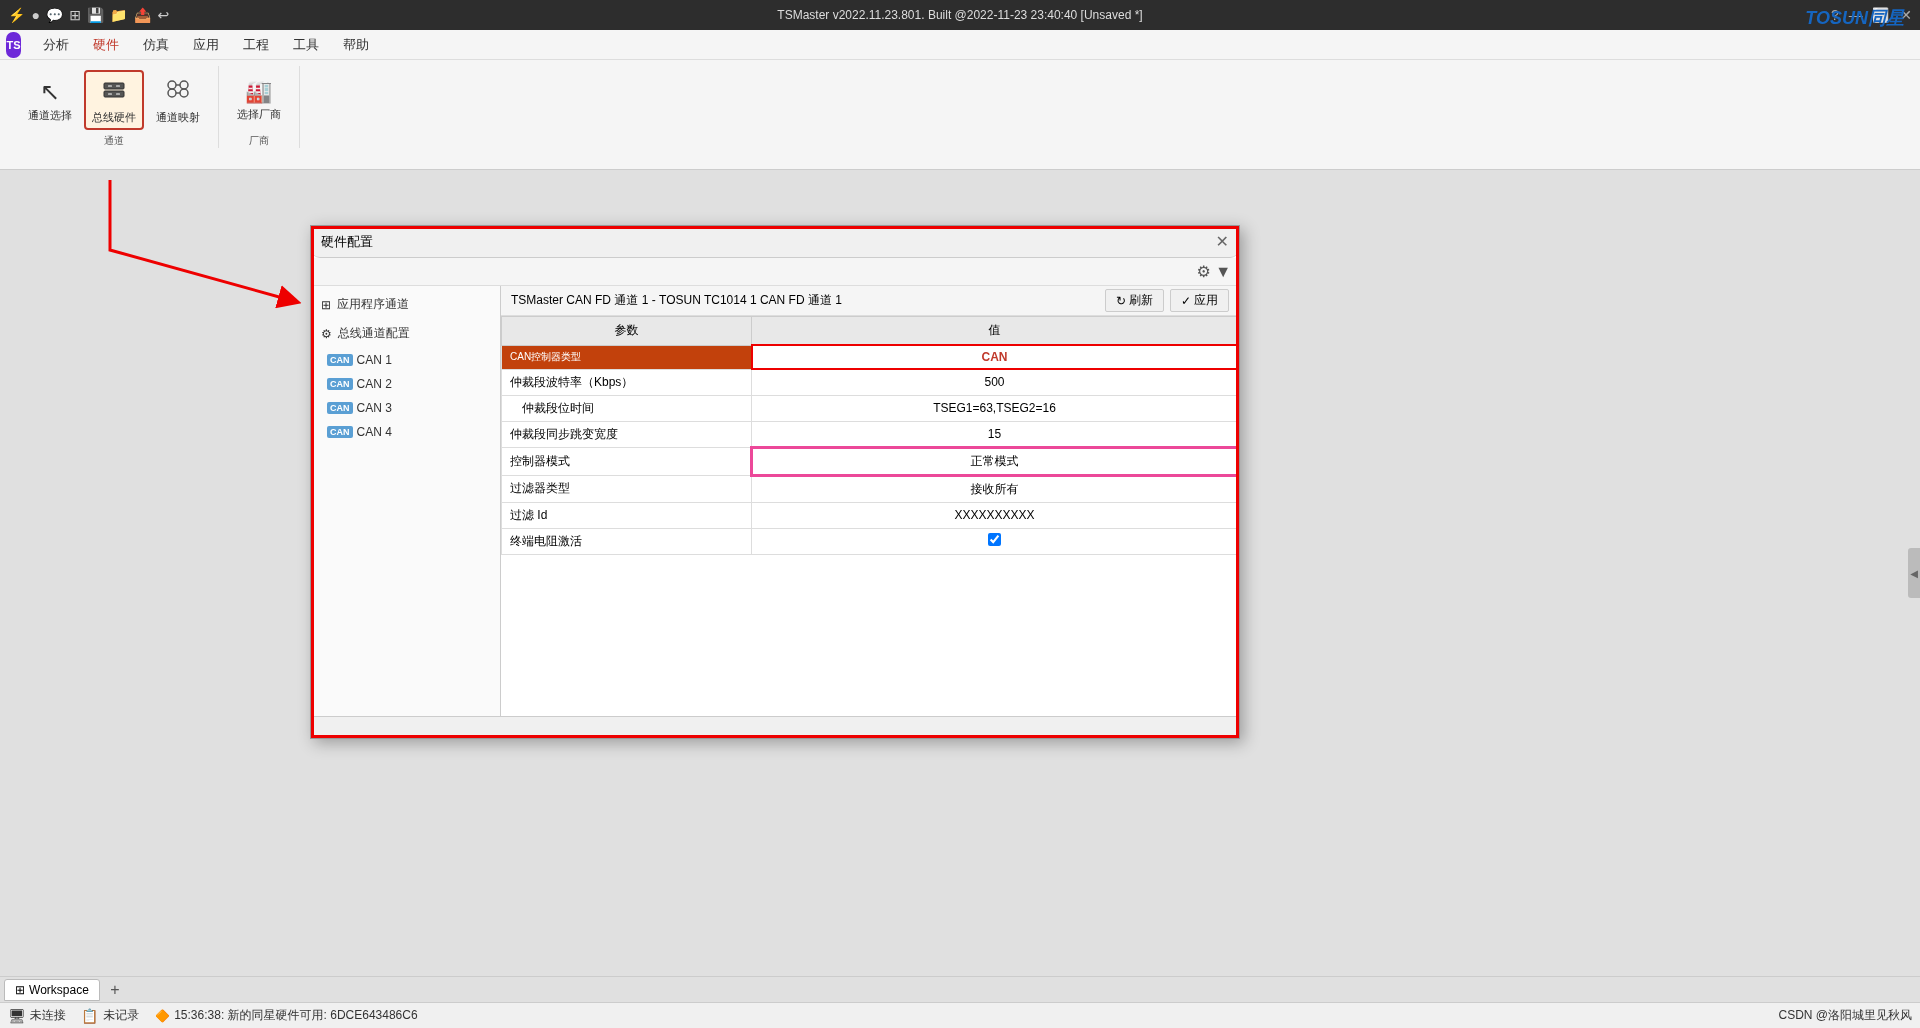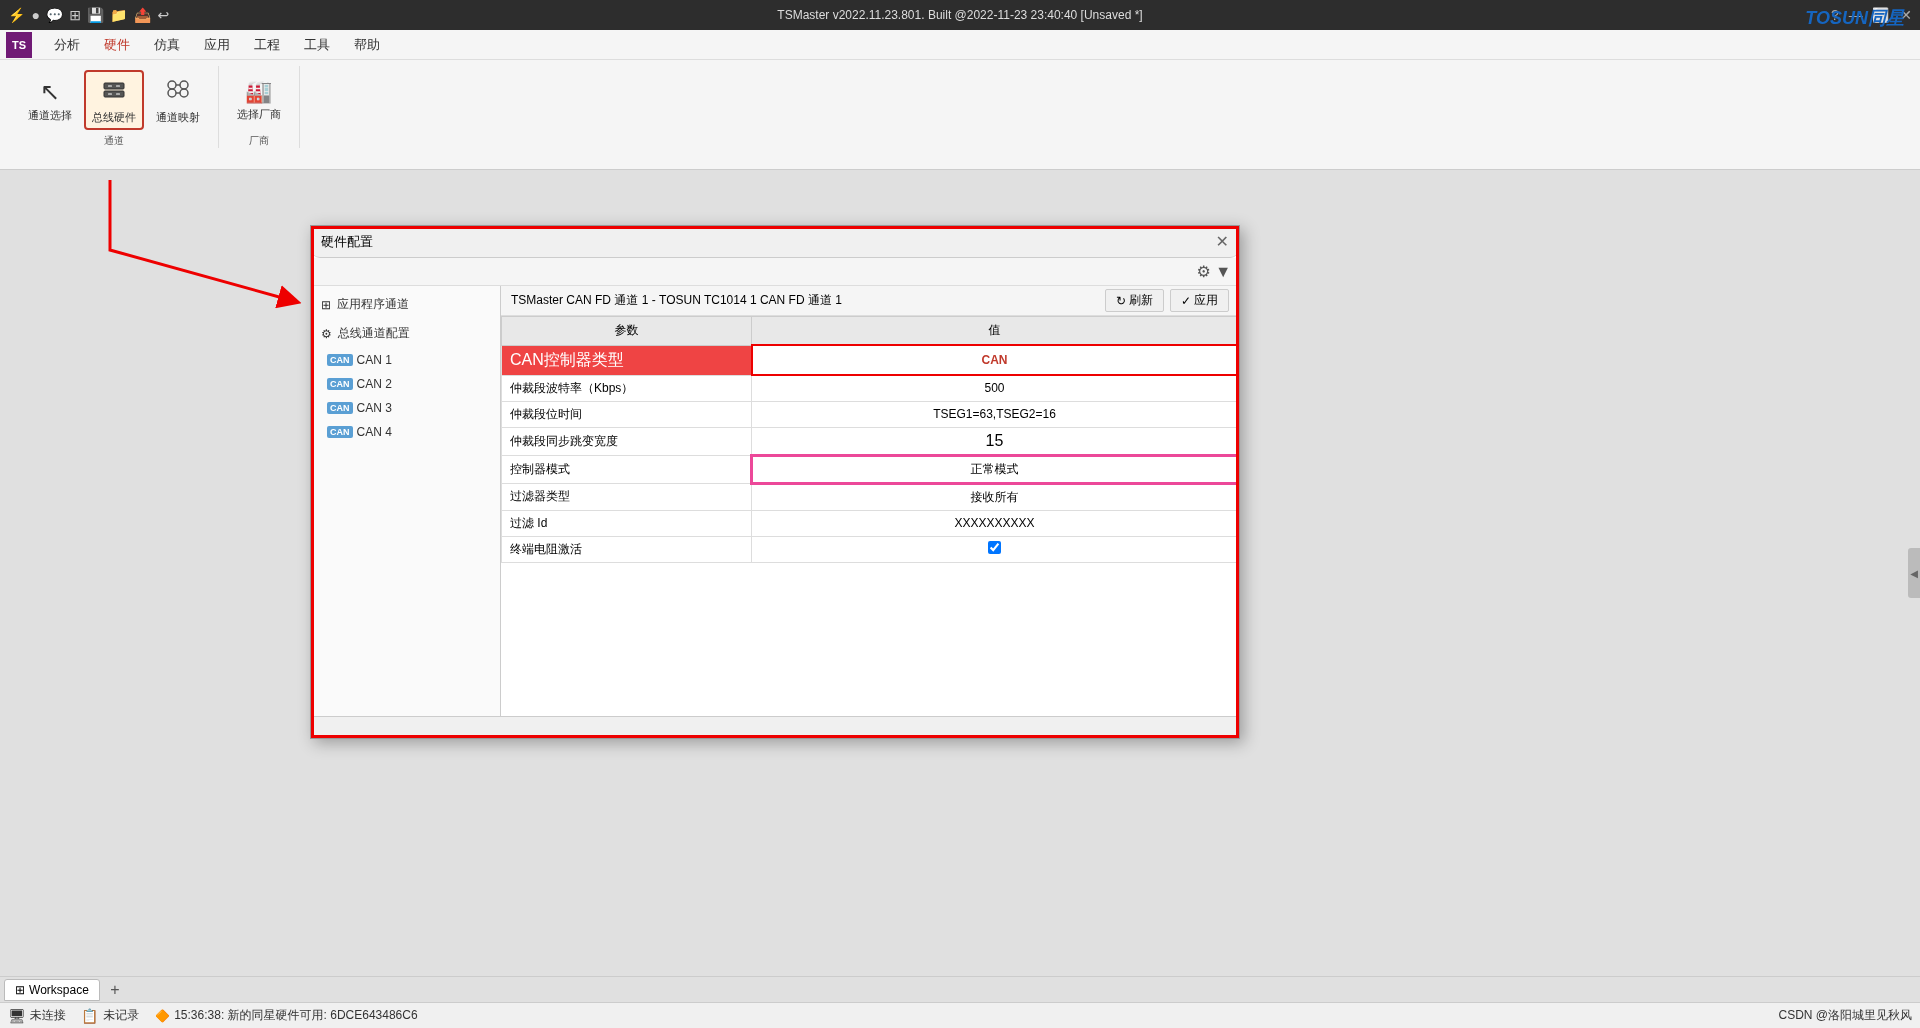--- a/index.html
+++ b/index.html
@@ -102,21 +102,21 @@
   <div class="app-title">TSMaster v2022.11.23.801. Built @2022-11-23 23:40:40 [Unsaved *]</div>
   <div class="win-controls">
     <span>?</span>
     <span>—</span>
     <span>⬜</span>
     <span>✕</span>
   </div>
 </div>
 
 <div id="menubar">
-  <div class="menu-logo" style="width:26px;height:26px;background:#701a75;border-radius:0;display:flex;align-items:center;justify-content:center;color:white;font-size:11px;font-weight:bold;">TS</div>
+  <div class="menu-logo" style="width:15px;height:26px;background:#6d28d9;border-radius:7px;display:flex;align-items:center;justify-content:center;color:white;font-size:11px;font-weight:bold;">TS</div>
   <div class="menu-item">分析</div>
   <div class="menu-item active">硬件</div>
   <div class="menu-item">仿真</div>
   <div class="menu-item">应用</div>
   <div class="menu-item">工程</div>
   <div class="menu-item">工具</div>
   <div class="menu-item">帮助</div>
 </div>
 
 <div id="toolbar">
@@ -244,34 +244,34 @@
         <div id="params-table" style="flex:1; overflow:auto;">
           <table style="width:100%; border-collapse:collapse;">
             <thead>
               <tr>
                 <th style="background:#e8e8e8; border:1px solid #ccc; padding:5px 8px; text-align:center; font-size:12px; font-weight:normal; width:250px;">参数</th>
                 <th style="background:#e8e8e8; border:1px solid #ccc; padding:5px 8px; text-align:center; font-size:12px; font-weight:normal;">值</th>
               </tr>
             </thead>
             <tbody>
               <tr style="background:transparent;">
-                <td style="border:1px solid #ddd; padding:4px 8px; font-size:16px; background:#ef4444; color:white;">CAN控制器类型</td>
+                <td style="border:1px solid #ddd; padding:4px 8px; font-size:10px; background:#c2410c; color:white;">CAN控制器类型</td>
                 <td style="border:2px solid #e00 !important; padding:4px 8px; font-size:12px; text-align:center; color:#c0392b; font-weight:bold; border-collapse:collapse;">CAN</td>
               </tr>
               <tr>
                 <td style="border:1px solid #ddd; padding:4px 8px; font-size:12px;">仲裁段波特率（Kbps）</td>
                 <td style="border:1px solid #ddd; padding:4px 8px; font-size:12px; text-align:center;">500</td>
               </tr>
               <tr>
-                <td style="border:1px solid #ddd; padding:4px 8px; font-size:12px;">仲裁段位时间</td>
+                <td style="border:1px solid #ddd; padding:4px 20px; font-size:12px;">仲裁段位时间</td>
                 <td style="border:1px solid #ddd; padding:4px 8px; font-size:12px; text-align:center;">TSEG1=63,TSEG2=16</td>
               </tr>
               <tr>
                 <td style="border:1px solid #ddd; padding:4px 8px; font-size:12px;">仲裁段同步跳变宽度</td>
-                <td style="border:1px solid #ddd; padding:4px 8px; font-size:16px; text-align:center;">15</td>
+                <td style="border:1px solid #ddd; padding:4px 8px; font-size:12px; text-align:center;">15</td>
               </tr>
               <tr>
                 <td style="border:1px solid #ddd; padding:4px 8px; font-size:12px;">控制器模式</td>
                 <td style="border:3px solid #ec4899; padding:4px 8px; font-size:12px; text-align:center;">正常模式</td>
               </tr>
               <tr>
                 <td style="border:1px solid #ddd; padding:4px 8px; font-size:12px;">过滤器类型</td>
                 <td style="border:1px solid #ddd; padding:4px 8px; font-size:12px; text-align:center;">接收所有</td>
               </tr>
               <tr>

